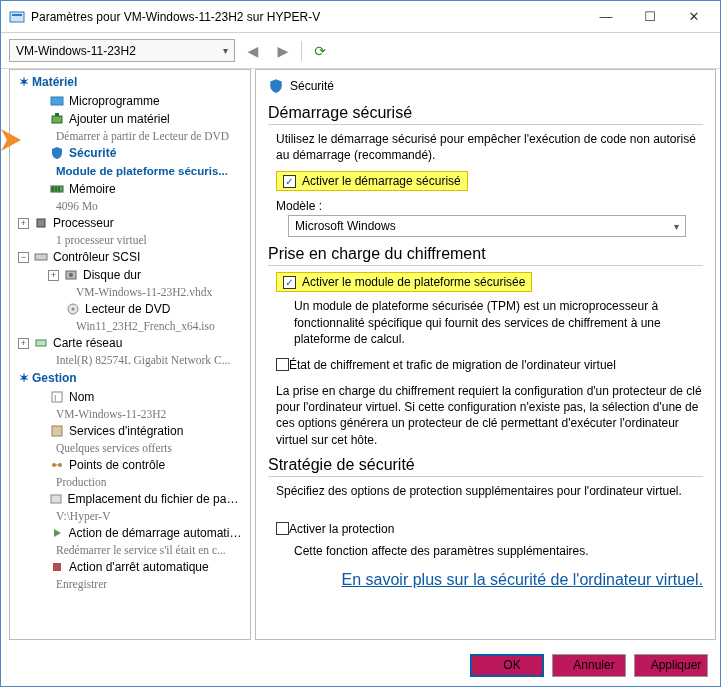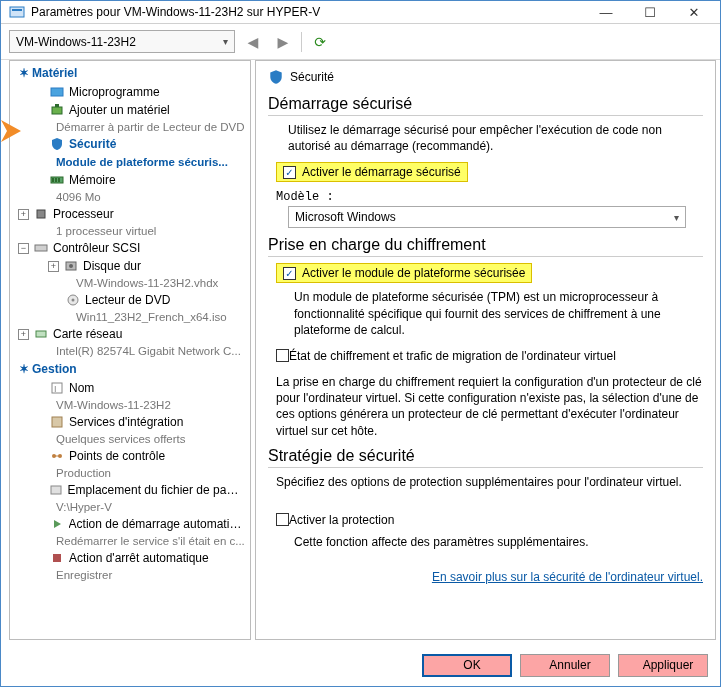--- a/index.html
+++ b/index.html
@@ -1,56 +1,56 @@
 <!DOCTYPE html>
 <html><head>
 <meta charset="utf-8">
 <style>
   * { box-sizing: border-box; }
   html, body { margin: 0; padding: 0; font-family: "Segoe UI", Tahoma, sans-serif; font-size: 12px; color: #000; background: #fff; }
   .window { width: 721px; height: 687px; border: 1px solid #4a88c7; display: flex; flex-direction: column; background: #fff; }
-  .titlebar { height: 23px; display: flex; align-items: center; padding: 0 4px 0 8px; border-bottom: 1px solid #d0d0d0; }
+  .titlebar { height: 32px; display: flex; align-items: center; padding: 0 4px 0 8px; border-bottom: 1px solid #d0d0d0; }
   .titlebar-icon { width: 16px; height: 16px; margin-right: 6px; }
   .titlebar-text { flex: 1; font-size: 12px; }
   .titlebar-btns { display: flex; }
   .titlebar-btn { width: 44px; height: 29px; display: flex; align-items: center; justify-content: center; font-size: 13px; color: #333; cursor: default; }
   .toolbar { height: 36px; display: flex; align-items: center; padding: 4px 8px; gap: 6px; border-bottom: 1px solid #d9d9d9;}
   .vm-select { width: 226px; height: 23px; border: 1px solid #aaa; background: #f8f8f8; display: flex; align-items: center; padding: 0 6px; justify-content: space-between; }
   .chev { font-size: 10px; color: #555; }
   .tb-btn { width: 24px; height: 24px; display: flex; align-items: center; justify-content: center; font-size: 14px; color: #888; }
   .tb-btn.active { color: #2b8a1e; }
   .body { flex: 1; display: flex; overflow: hidden; padding: 0 0 0 4px; position: relative;}
   .arrow-overlay { position:absolute; left:0; top:60px; width:28px; height:22px; z-index:5; pointer-events:none; }
   .sidebar { width: 242px; border: 1px solid #bcbcbc; margin: 0 4px 4px 4px; overflow-y: auto; background:#fff;}
   .tree { padding: 2px 0; }
   .section-header { display: flex; align-items: center; height: 20px; padding: 0 6px; font-weight: bold; color: #0a5aa6; }
   .section-header.gestion { color: #0a5aa6; }
   .tree-item { display: flex; align-items: center; height: 18px; padding: 0 6px; gap: 4px; cursor: default; white-space:nowrap; overflow:hidden; text-overflow: ellipsis;}
-  .tree-sub { display: flex; align-items: center; height: 16px; padding: 0 6px 0 46px; color: #777; font-size: 11.5px; white-space: nowrap; overflow:hidden; text-overflow: ellipsis;}
+  .tree-sub { display: flex; align-items: center; height: 16px; padding: 0 6px 0 46px; color: #777; font-size: 11.5px; white-space: nowrap; overflow:hidden; text-overflow: ellipsis; font-family: Liberation Serif, serif;}
   .indent1 { padding-left: 22px; }
   .indent2 { padding-left: 38px; }
   .exp { width: 11px; height: 11px; border: 1px solid #888; font-size: 9px; line-height: 9px; text-align: center; color:#555; display:inline-flex; align-items:center; justify-content:center;}
   .exp-spacer { width: 13px; display:inline-block;}
   .ico { width: 16px; height: 16px; display: inline-flex; align-items:center; justify-content:center; font-size:12px; flex-shrink:0;}
   .sel { color: #0a5aa6; font-weight: bold; }
   .sel-sub { color: #0a5aa6; font-weight: bold; padding-left: 46px; font-size: 11.5px; }
   .content { flex: 1; border: 1px solid #bcbcbc; margin: 0 4px 4px 0; padding: 8px 12px; overflow-y: auto; background:#fff;}
   .content-title { display: flex; align-items: center; gap: 6px; font-size: 12px; margin-bottom: 10px; }
   .group-label { font-size: 16px; margin: 8px 0 2px 0; }
   .group-line { border-top: 1px solid #ccc; margin-bottom: 6px; }
   .desc { font-size: 12px; color: #000; line-height: 1.35; margin: 0 0 8px 0; }
   .desc-sub { font-size: 12px; color: #000; line-height: 1.35; margin: 4px 0 8px 26px; }
   .check-row { display: flex; align-items: center; height: 20px; }
   .hl { background: #ffff66; border: 1px solid #dabf00; padding: 2px 6px; display:inline-flex; align-items:center; gap:6px; }
   .chk { width: 13px; height: 13px; border: 1px solid #333; display:inline-flex; align-items:center; justify-content:center; font-size:10px; color:#0a5aa6; background:#fff;}
   .field-label { margin-top: 8px; }
   .select-box { width: 398px; height: 22px; border: 1px solid #aaa; display:flex; align-items:center; justify-content:space-between; padding: 0 6px; margin: 2px 0 8px 20px; }
-  .link { color: #0a5aa6; text-decoration: underline; text-align: right; margin-top: 20px; font-size: 12px;}
+  .link { color: #0a5aa6; text-decoration: underline; text-align: right; margin-top: 12px; font-size: 16px;}
   .footer { height: 42px; display: flex; align-items: center; justify-content: flex-end; gap: 8px; padding: 0 12px; }
-  .btn { width: 90px; height: 23px; border: 1px solid #999; background: #fca5a5; display:flex; align-items:center; justify-content:center; font-size:12px;padding-left:10px;}
+  .btn { width: 74px; height: 23px; border: 1px solid #999; background: #be185d; display:flex; align-items:center; justify-content:center; font-size:12px;padding-left:10px;}
   .btn.primary { border: 2px solid #0a5aa6; }
   svg { display:block; }
   .shield-blue { fill: #2a7cc4; }
   .tree-label { overflow:hidden; text-overflow:ellipsis; white-space:nowrap; }
 </style>
 </head>
 <body>
 
 <div class="window">
 
@@ -263,28 +263,28 @@
         <span class="ico">
             <svg width="16" height="16" viewBox="0 0 14 14">
               <path d="M7 1 L12 3 V7 C12 10 9.5 12.5 7 13 C4.5 12.5 2 10 2 7 V3 Z" class="shield-blue"></path>
             </svg>
           </span>
         <span>Sécurité</span>
       </div>
 
       <div class="group-label">Démarrage sécurisé</div>
       <div class="group-line"></div>
-      <p class="desc" style="margin-left:20px;">Utilisez le démarrage sécurisé pour empêcher l'exécution de code non autorisé au démarrage (recommandé).</p>
+      <p class="desc" style="margin-left:8px;">Utilisez le démarrage sécurisé pour empêcher l'exécution de code non autorisé au démarrage (recommandé).</p>
       <div style="margin-left:8px;">
         <span class="hl">
           <span class="chk">✓</span>
           <span>Activer le démarrage sécurisé</span>
         </span>
       </div>
-      <div class="field-label" style="margin-left:8px;font-family:Liberation Mono, monospace;">Modèle :</div>
+      <div class="field-label" style="margin-left:8px;">Modèle :</div>
       <div class="select-box">
         <span>Microsoft Windows</span>
         <span class="chev">▾</span>
       </div>
 
       <div class="group-label">Prise en charge du chiffrement</div>
       <div class="group-line"></div>
       <div style="margin:4px 0 6px 8px;">
         <span class="hl">
           <span class="chk">✓</span>

